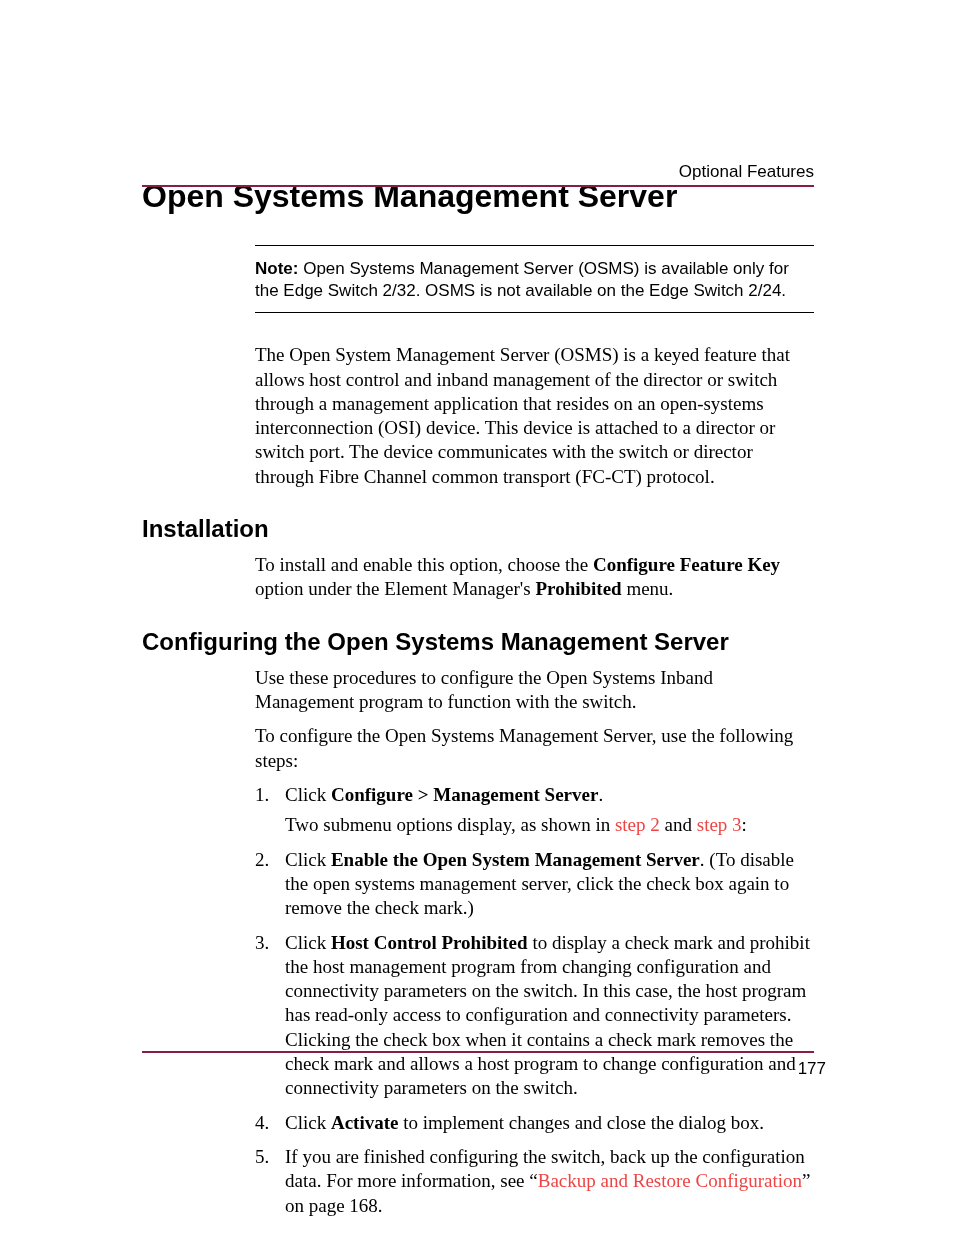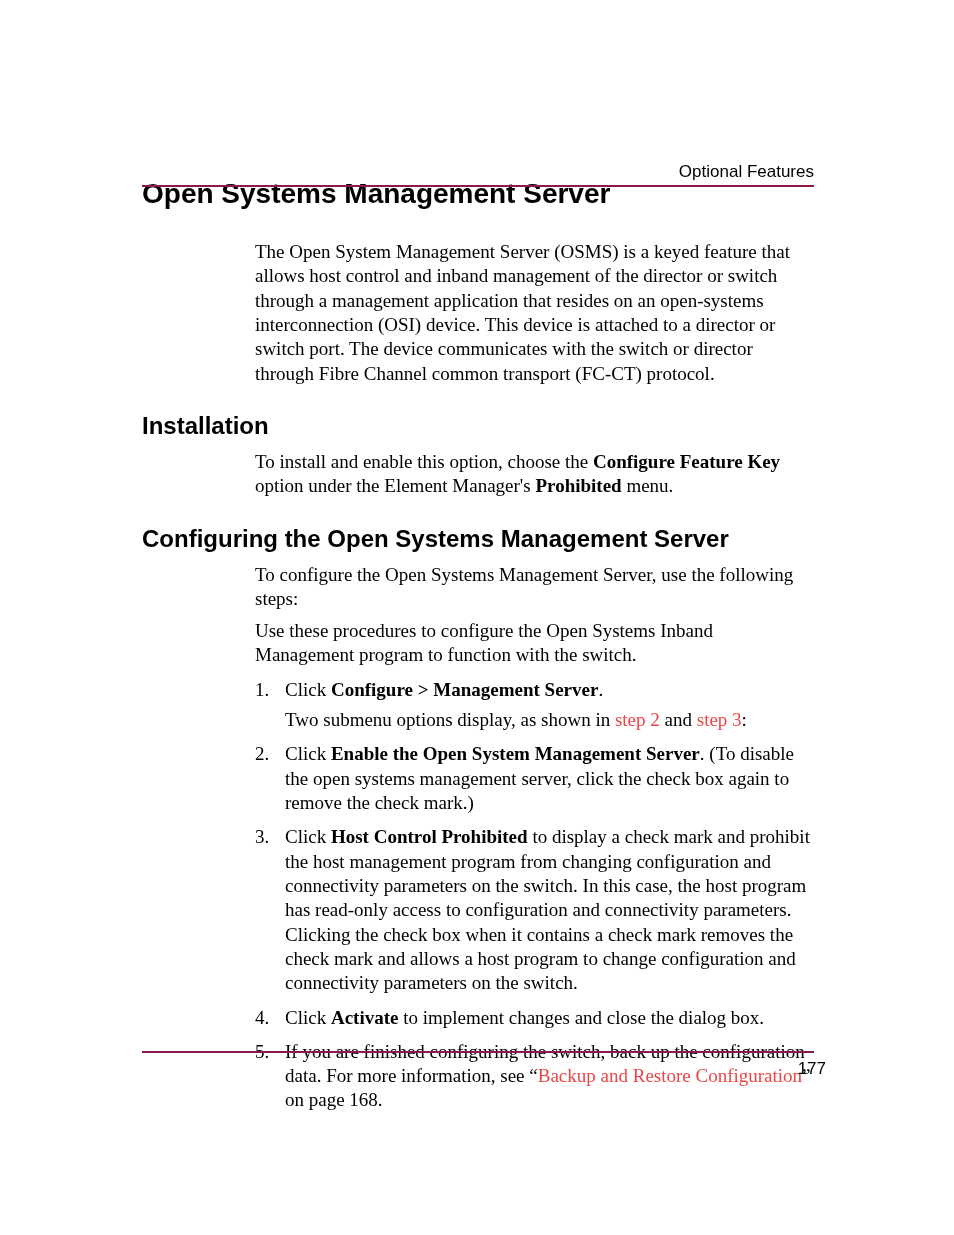--- a/index.html
+++ b/index.html
@@ -27,21 +27,21 @@
     position: absolute;
     top: 185px;
     left: 142px;
     right: 140px;
     height: 2px;
     background: #8a1a4a;
   }
   .h1 {
     font-family: Futura, "Trebuchet MS", Arial, sans-serif;
     font-weight: 700;
-    font-size: 28px;
+    font-size: 32px;
     margin-top: 58px;
     margin-bottom: 30px;
   }
   .note-block {
     margin-left: 113px;
     border-top: 1px solid #000;
     border-bottom: 1px solid #000;
     padding: 12px 0 10px 0;
     font-family: Futura, "Trebuchet MS", Arial, sans-serif;
     font-size: 17px;
@@ -118,31 +118,35 @@
 </head>
 <body>
 
 <div class="page">
 
   <div class="running-head">Optional Features</div>
   <div class="top-rule"></div>
 
   <h1 class="h1">Open Systems Management Server</h1>
 
+  <div class="note-block">
+    <span class="note-label">Note:</span>
+    <span>Open Systems Management Server (OSMS) is available only for the Edge Switch 2/32. OSMS is not available on the Edge Switch 2/24.</span>
+  </div>
 
   <p class="body-p">The Open System Management Server (OSMS) is a keyed feature that allows host control and inband management of the director or switch through a management application that resides on an open-systems interconnection (OSI) device. This device is attached to a director or switch port. The device communicates with the switch or director through Fibre Channel common transport (FC-CT) protocol.</p>
 
   <h2 class="h2">Installation</h2>
   <p class="body-after-h2">
     <span>To install and enable this option, choose the </span><span class="bold">Configure Feature Key</span><span> option under the Element Manager's </span><span class="bold">Prohibited</span><span> menu.</span>
   </p>
 
   <h2 class="h2">Configuring the Open Systems Management Server</h2>
+  <p class="body-after-h2">Use these procedures to configure the Open Systems Inband Management program to function with the switch.</p>
   <p class="body-after-h2" style="margin-top:10px;">To configure the Open Systems Management Server, use the following steps:</p>
-  <p class="body-after-h2">Use these procedures to configure the Open Systems Inband Management program to function with the switch.</p>
 
   <ol class="steps">
     <li>
       <span>Click </span><span class="bold">Configure &gt; Management Server</span><span>.</span>
       <div class="step-sub">
         <span>Two submenu options display, as shown in </span><span class="link">step 2</span><span> and </span><span class="link">step 3</span><span>:</span>
       </div>
     </li>
     <li>
       <span>Click </span><span class="bold">Enable the Open System Management Server</span><span>. (To disable the open systems management server, click the check box again to remove the check mark.)</span>

